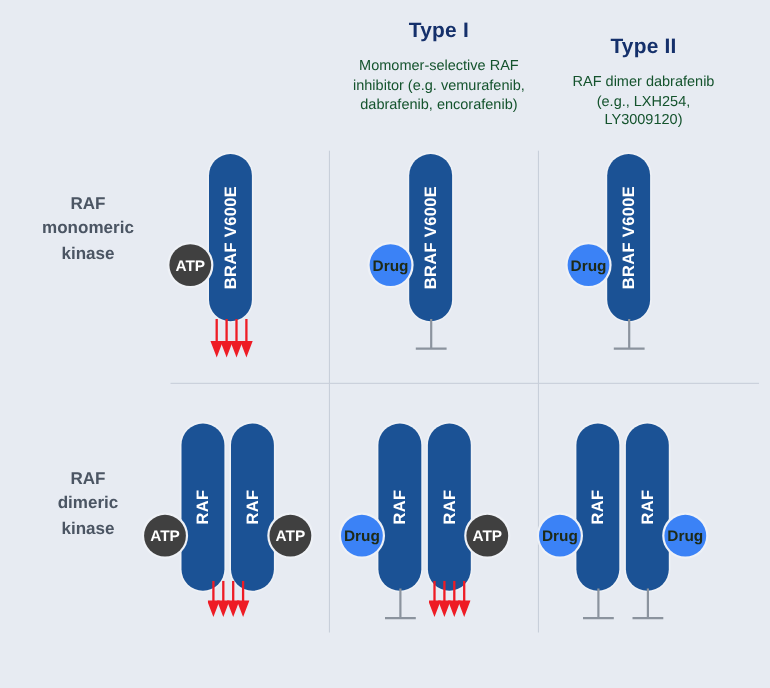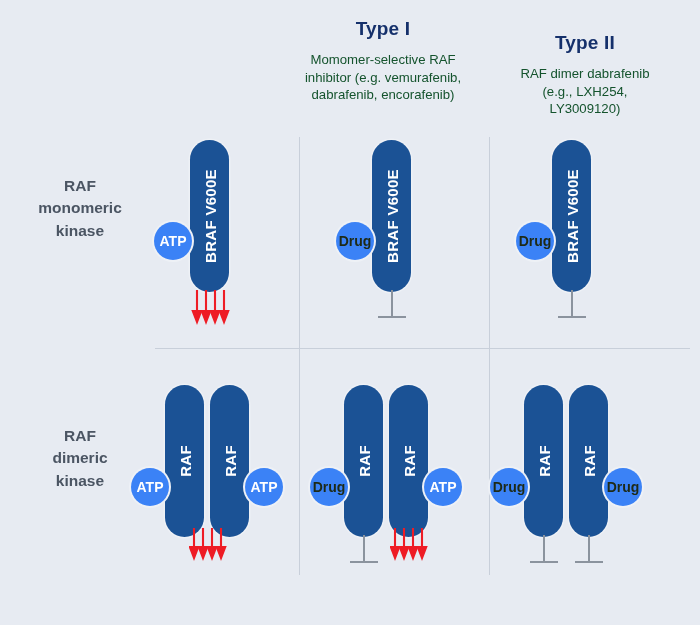--- a/index.html
+++ b/index.html
@@ -98,21 +98,21 @@
     position: absolute;
     border-radius: 50%;
     display: flex;
     align-items: center;
     justify-content: center;
     font-weight: bold;
     box-shadow: 0 0 0 2px #eef1f6;
     z-index: 5;
   }
   .ligand.atp {
-    background: #3b82f6;
+    background: #404040;
     color: #ffffff;
     font-size: 14px;
   }
   .ligand.drug {
     background: #3b82f6;
     color: #1e2a16;
     font-size: 14px;
   }
 
   
@@ -133,21 +133,21 @@
     font-size: 13px;
     font-style: italic;
     color: #566070;
   }
 </style>
 </head>
 <body>
 
 <div id="figure">
 
-  <div class="col-header" style="left:288px; top:18px; width:190px;">
+  <div class="col-header" style="left:304px; top:18px; width:190px;">
     <div class="col-title">Type I</div>
     <div class="col-sub">
       <span>Momomer-selective RAF</span><br>
       <span>inhibitor (<span class="eg">e.g.</span> vemurafenib,</span><br>
       <span>dabrafenib, encorafenib)</span>
     </div>
   </div>
 
   <div class="col-header" style="left:490px; top:32px; width:190px;">
     <div class="col-title">Type II</div>

